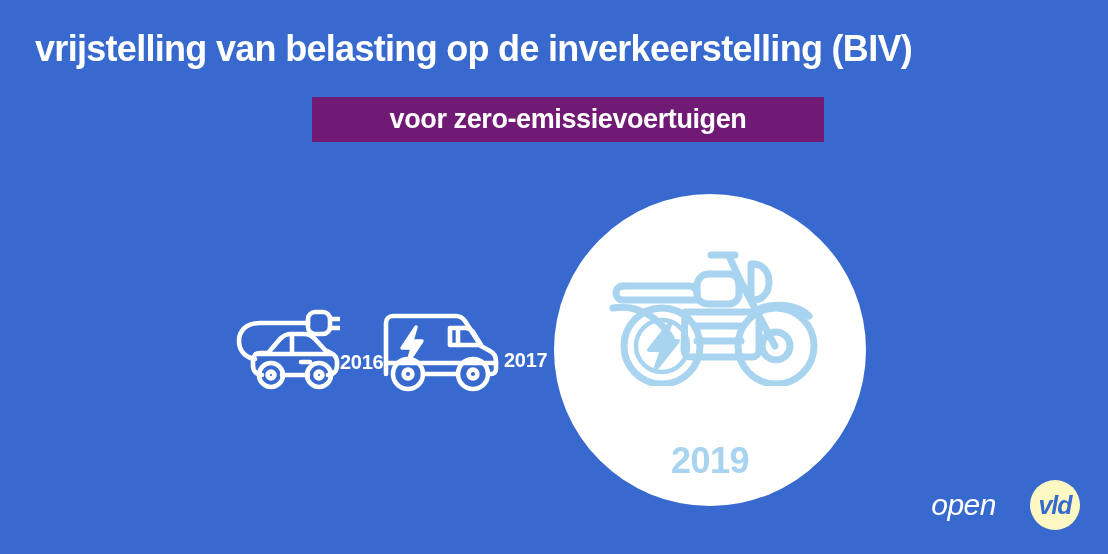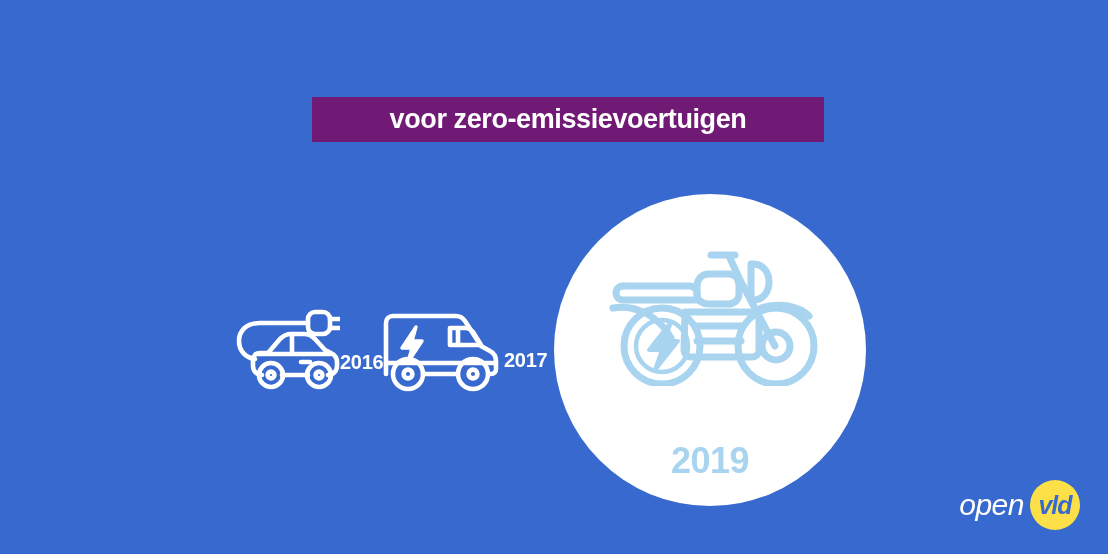--- a/index.html
+++ b/index.html
@@ -101,52 +101,54 @@
     letter-spacing: -0.5px;
   }
 
   
   #logo {
     position: absolute;
     right: 28px;
     bottom: 24px;
     display: flex;
     align-items: center;
+    gap: 28px;
   }
   #logo-open {
     font-size: 30px;
     font-style: italic;
     font-weight: normal;
     color: #ffffff;
     letter-spacing: -0.5px;
     margin-right: 6px;
   }
   #logo-vld-circle {
     width: 50px;
     height: 50px;
     border-radius: 50%;
-    background: #fde047;
+    background: #fef9c3;
     display: flex;
     align-items: center;
     justify-content: center;
     text-align: center;
   }
   #logo-vld-text {
     font-size: 25px;
     font-style: italic;
     font-weight: bold;
     color: #3769ce;
     letter-spacing: -1px;
   }
 </style>
 </head>
 <body>
 
 <div id="poster">
 
+  <div id="title">vrijstelling van belasting op de inverkeerstelling (BIV)</div>
 
   <div id="subtitle-badge">
     <span id="subtitle-text">voor zero-emissievoertuigen</span>
   </div>
 
   <div class="milestone" id="milestone-2016">
     <span class="milestone-icon">
       <svg width="110" height="88" viewBox="0 0 110 88" fill="none" stroke="#ffffff" stroke-width="4.6" stroke-linecap="round" stroke-linejoin="round">
 
         <path d="M78 18 H30 C16 18 9 26 9 36 C9 46 16 53 25 54"></path>

